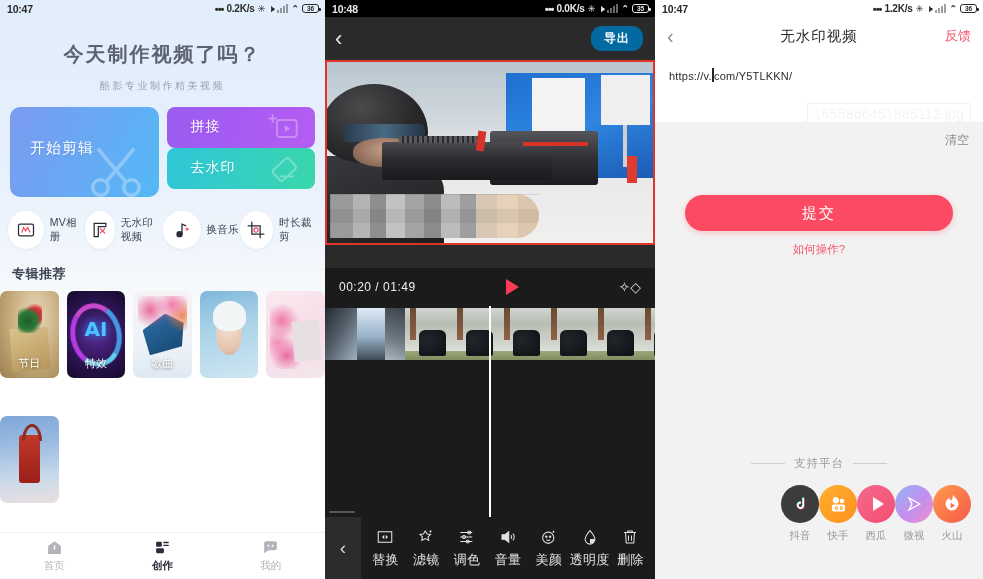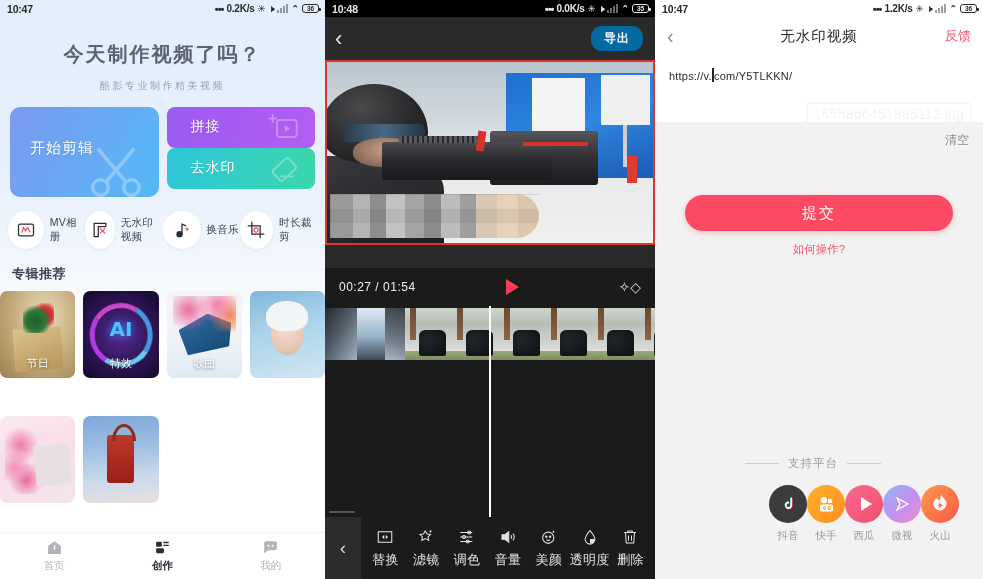--- a/index.html
+++ b/index.html
@@ -77,21 +77,21 @@
     display: flex; align-items: center; justify-content: center;
     box-shadow: 0 1px 3px rgba(120,140,180,.13);
   }
   .quick-label { font-size: 10.5px; color: #3c4452; letter-spacing: .3px; }
 
   .sect-title {
     font-size: 13px; font-weight: bold; color: #3c4452;
     padding: 16px 12px 0; letter-spacing: .5px;
   }
   .albums {
-    display: grid; grid-template-columns: repeat(4,1fr); gap: 8px;
+    display: grid; grid-template-columns: repeat(5,1fr); gap: 8px;
     padding: 8px 0 0; flex: 1 1 auto; overflow: hidden;
   }
   .album { position: relative; height: 87px; border-radius: 7px; overflow: hidden; }
   .album-name {
     position: absolute; left: 0; right: 0; bottom: 7px; text-align: center;
     color: #fff; font-size: 11px; font-weight: 500; text-shadow: 0 1px 3px rgba(0,0,0,.5);
   }
   
   .art-holiday { background:
       radial-gradient(ellipse at 60% 30%, #e9dcc0 0%, #cbb183 45%, #9c7f4d 100%); }
@@ -303,21 +303,21 @@
     position: absolute; left: 30px; right: 30px; top: 73px; height: 36px;
     background: #fb4a61; border-radius: 18px; color: #fff;
     display: flex; align-items: center; justify-content: center;
     font-size: 15px; letter-spacing: 2px;
     box-shadow: 0 2px 6px rgba(251,74,97,.28);
   }
   .wm-how {
     position: absolute; left: 0; right: 0; top: 120px; text-align: center;
     font-size: 11.5px; color: #f8566e;
   }
-  .wm-platforms { position: absolute; left: 0; right: 12px; bottom: 36px; }
+  .wm-platforms { position: absolute; left: 0; right: 0; bottom: 36px; }
   .wm-divider {
     display: flex; align-items: center; justify-content: center; gap: 9px;
     font-size: 11.5px; color: #9b9b9b; letter-spacing: 1px;
   }
   .wm-divider .ln { width: 34px; height: 1px; background: #cdcdcd; }
   .plats { display: flex; justify-content: flex-end; padding: 14px 12px 0; }
   .plat { display: flex; flex-direction: column; align-items: center; gap: 6px; }
   .plat-ico { width: 38px; height: 38px; border-radius: 50%; position: relative; overflow: hidden; }
   .plat-name { font-size: 10.5px; color: #9a9a9a; }
   .p-douyin  { background: #3c3c3c; }
@@ -529,21 +529,21 @@
         <span class="pv-gun2"></span>
         <span class="pv-gun1"></span>
         <span class="pv-gunrail"></span>
         <span class="pv-red1"></span>
         <span class="pv-red2"></span>
         <span class="pv-mosaic"></span>
       </div>
     </div>
 
     <div class="timeline-bar">
-      <span class="tl-time">00:27 / 01:54</span>
+      <span class="tl-time">00:20 / 01:49</span>
       <span class="tl-play"></span>
       <span class="tl-spark">✧◇</span>
     </div>
 
     <div class="track-area">
       <div class="track-clips">
         <span class="clip clip-a"></span>
         <span class="clip clip-b"></span>
         <span class="clip clip-c"></span>
         <span class="frame">

